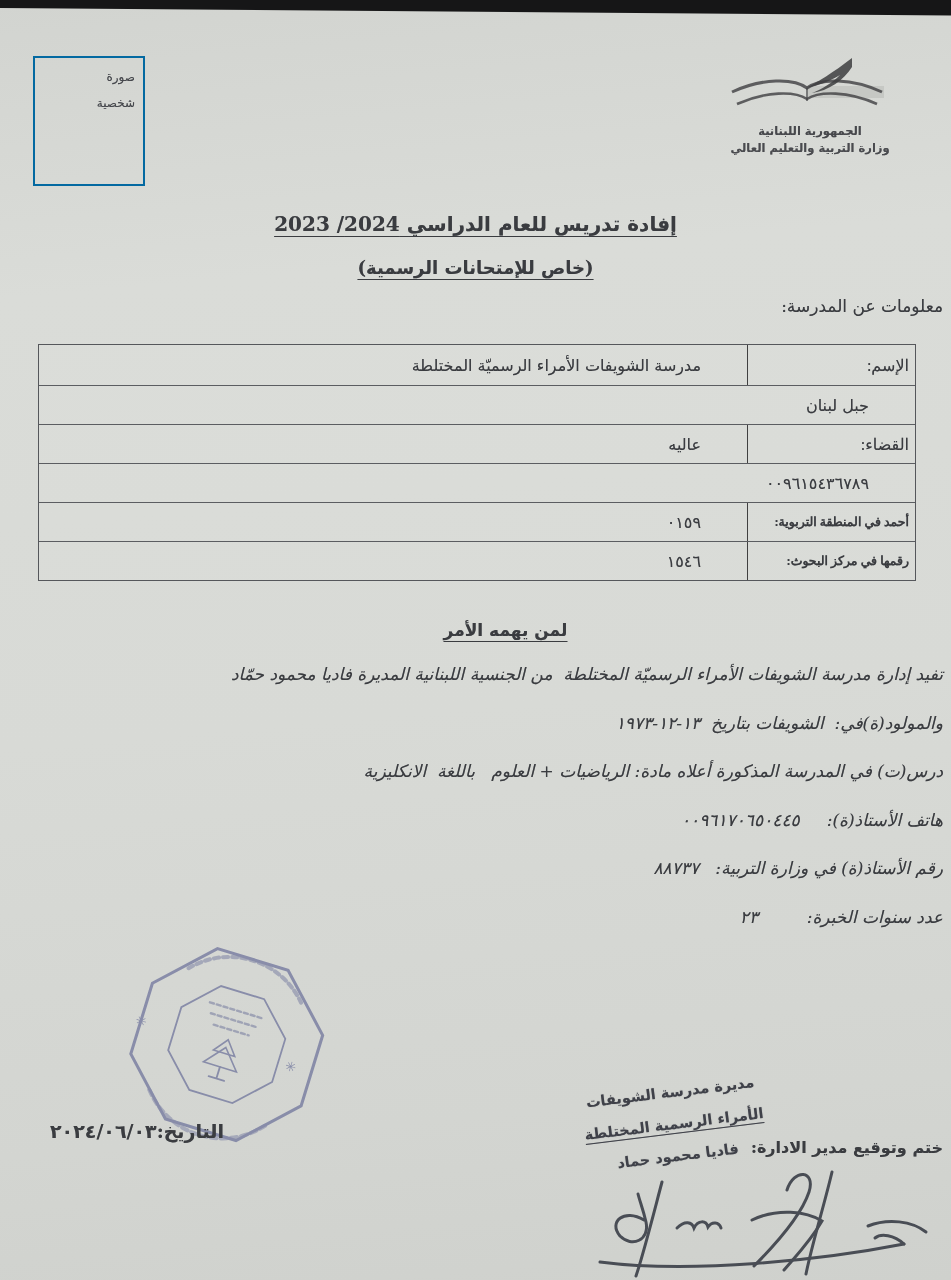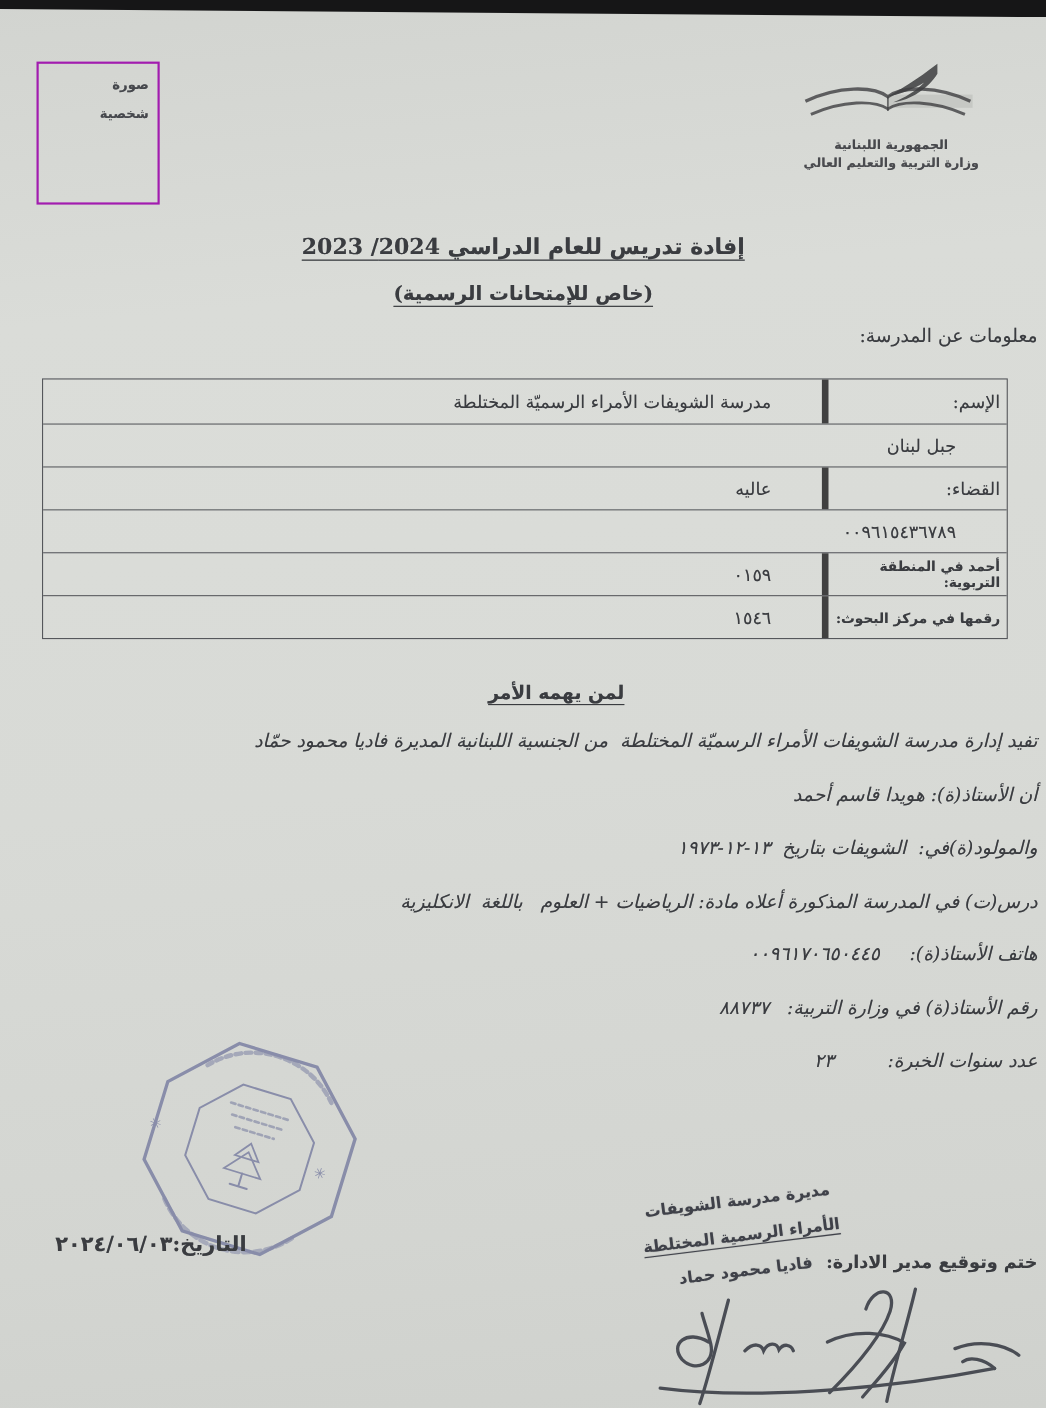--- a/index.html
+++ b/index.html
@@ -10,40 +10,40 @@
     color:#3a3c40;
     -webkit-font-smoothing:antialiased;
   }
   .abs{position:absolute;}
   .soft{text-shadow:0 0 .6px rgba(70,72,78,.5);}
 
   
   #scan-edge{top:-9px;left:-12px;width:990px;height:17px;background:#161617;transform:rotate(.45deg);transform-origin:left center;}
 
   
-  #photo-box{left:33px;top:56px;width:112px;height:130px;border:2px solid #a21caf;padding:6px 8px;box-sizing:border-box;font-weight:bold;}
+  #photo-box{left:33px;top:56px;width:112px;height:130px;border:2px solid #0369a1;padding:6px 8px;box-sizing:border-box;}
   #photo-box .ln{font-size:12px;line-height:26px;color:#46484d;text-align:right;}
 
   
   #logo{left:703px;top:56px;width:214px;text-align:center;}
   #logo .t1{font-size:11.5px;font-weight:700;color:#47484c;letter-spacing:.5px;margin-top:-2px;}
   #logo .t2{font-size:11.5px;font-weight:700;color:#4a4b4f;letter-spacing:.3px;margin-top:3px;}
 
   .center-line{left:0;right:0;text-align:center;}
   #title{top:212px;font-size:20px;font-weight:600;}
   #title span,#subtitle span,#concern span{text-decoration:underline;text-underline-offset:5px;text-decoration-thickness:1.2px;text-align:center;}
   #subtitle{top:257px;font-size:18px;font-weight:600;}
   #info-heading{top:296px;right:8px;left:auto;text-align:right;font-size:17px;}
 
   
   #school-table{left:38px;top:344px;width:876px;border:1.2px solid #55575b;direction:rtl;display:flex;flex-direction:column;background:rgba(255,255,255,.03);}
   #school-table .row{display:flex;height:38px;}
   #school-table .row.h1{height:40px;}
   #school-table .row + .row{border-top:1px solid #5b5d61;}
-  .cell-label{width:168px;border-left:6px solid #404040;display:flex;align-items:center;padding:0 6px;box-sizing:border-box;font-size:16px;}
+  .cell-label{width:168px;border-left:1px solid #404040;display:flex;align-items:center;padding:0 6px;box-sizing:border-box;font-size:16px;font-family:Liberation Serif, serif;}
   .cell-value{flex:1;display:flex;align-items:center;padding-right:46px;font-size:16px;}
   .row.small .cell-label{font-size:12.5px;font-weight:700;}
 
   #concern{top:620px;left:60px;right:0;text-align:center;font-size:17px;font-weight:700;}
 
   #body-text{top:650px;right:8px;left:30px;text-align:right;}
   #body-text .bl{line-height:48.5px;font-size:17px;white-space:pre;font-style:italic;}
 
   
   #octagon-stamp{left:104px;top:938px;width:244px;height:218px;transform:rotate(17deg);opacity:.85;}
@@ -107,21 +107,20 @@
   <div class="row small">
     <div class="cell-label soft">رقمها في مركز البحوث:</div>
     <div class="cell-value soft">١٥٤٦</div>
   </div>
 </div>
 
 <div id="concern" class="abs soft"><span>لمن يهمه الأمر</span></div>
 
 <div id="body-text" class="abs">
   <div class="bl soft">تفيد إدارة مدرسة الشويفات الأمراء الرسميّة المختلطة  من الجنسية اللبنانية المديرة فاديا محمود حمّاد</div>
-  <div class="bl soft">أن الأستاذ(ة): هويدا قاسم أحمد</div>
   <div class="bl soft">والمولود(ة)في:  الشويفات بتاريخ  ١٣-١٢-١٩٧٣</div>
   <div class="bl soft">درس(ت) في المدرسة المذكورة أعلاه مادة: الرياضيات + العلوم   باللغة  الانكليزية</div>
   <div class="bl soft">هاتف الأستاذ(ة):     ٠٠٩٦١٧٠٦٥٠٤٤٥</div>
   <div class="bl soft">رقم الأستاذ(ة) في وزارة التربية:   ٨٨٧٣٧</div>
   <div class="bl soft">عدد سنوات الخبرة:         ٢٣</div>
 </div>
 
 <svg id="octagon-stamp" class="abs" viewBox="0 0 240 215">
   <g stroke="#7c81a3" fill="none" stroke-linecap="round">
     <polygon points="207.8,141.4 156.4,192.8 83.6,192.8 32.2,141.4 32.2,68.6 83.6,17.2 156.4,17.2 207.8,68.6" stroke-width="3"></polygon>

